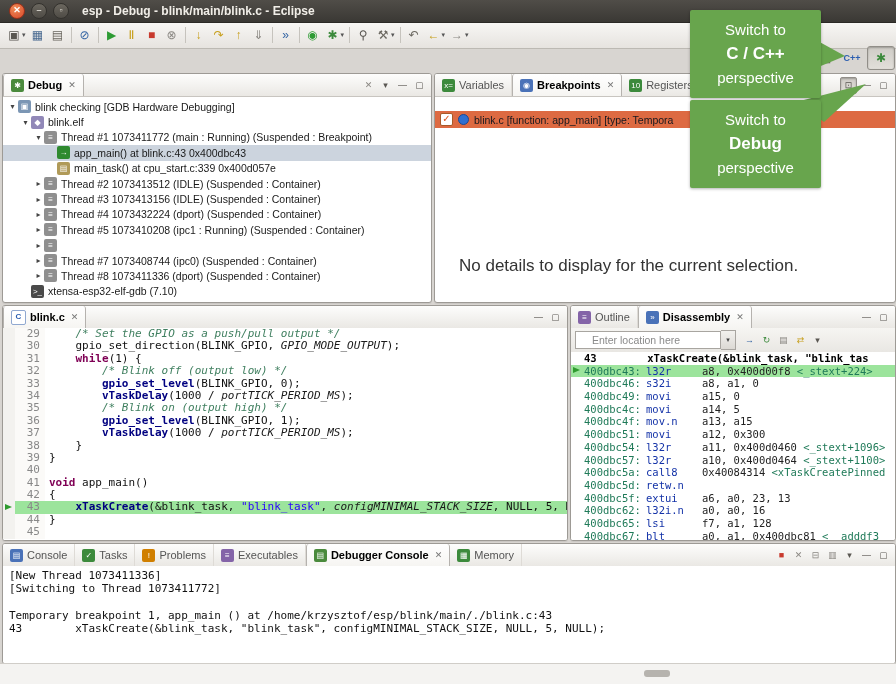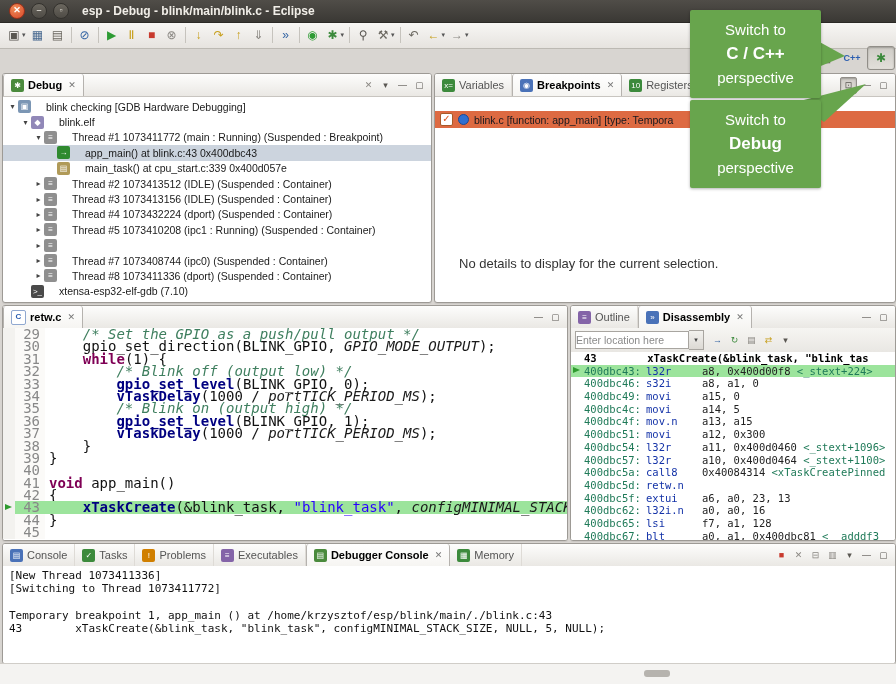--- a/index.html
+++ b/index.html
@@ -37,46 +37,46 @@
   .hdr-icons{margin-left:auto;display:flex;align-items:center;gap:2px;padding-right:4px;}
   .hicon{min-width:15px;height:15px;display:flex;align-items:center;justify-content:center;font-size:9px;border-radius:2px;}
   .ic{width:13px;height:13px;border-radius:2px;color:#fff;font-size:8px;line-height:13px;text-align:center;flex:none;font-weight:normal;overflow:hidden;}
   .ic-cfile{background:#fff !important;color:#2a5db0;border:1px solid #90a8d0;line-height:11px;font-weight:bold;}
 
   
   .tree{font-size:10.5px;padding-top:2px;}
   .trow{display:flex;align-items:center;height:15.4px;white-space:nowrap;}
   .trow.selected{background:#ccd4de;}
   .chev{width:11px;font-size:8px;color:#444;text-align:center;flex:none;}
-  .tlabel{margin-left:15px;color:#1a1a1a;text-align:right;}
+  .tlabel{margin-left:4px;color:#1a1a1a;text-align:right;}
 
   
   .bprow{display:flex;align-items:center;gap:5px;height:17px;margin-top:14px;padding-left:5px;background:#dd6a42;color:#15181f;font-size:10.5px;white-space:nowrap;overflow:hidden;}
   .cb{width:11px;height:11px;background:#fff;border:1px solid #a85a28;border-radius:2px;color:#d9531e;font-size:10px;line-height:10px;text-align:center;flex:none;}
   .bpdot{width:9px;height:9px;border-radius:50%;background:#2f6fd0;border:1px solid #1c4894;flex:none;}
-  .details-msg{position:absolute;left:24px;top:182px;font-size:13px;color:#333;}
-
-  
-  .edbody{position:absolute;top:22px;left:0;right:0;bottom:0;font-family:"DejaVu Sans Mono",monospace;font-size:14px;background:#fff;}
+  .details-msg{position:absolute;left:24px;top:182px;font-size:17px;color:#333;}
+
+  
+  .edbody{position:absolute;top:22px;left:0;right:0;bottom:0;font-family:"DejaVu Sans Mono",monospace;font-size:11px;background:#fff;}
   .cl{display:flex;height:12.4px;line-height:12.4px;white-space:pre;}
   .cl .mk{width:12px;flex:none;background:#f3f2ef;position:relative;}
   .cl .ln{width:25px;flex:none;background:#fbfaf8;color:#888;text-align:right;padding-right:5px;}
   .cl .code{flex:1;padding-left:4px;}
   .cl.cur .ln,.cl.cur .code{background:#9ce49c;}
   .cl.cur .mk::after{content:"";position:absolute;left:2px;top:2.5px;border-left:7px solid #2f9b2f;border-top:3.5px solid transparent;border-bottom:3.5px solid transparent;}
   .tk-cm{color:#3f7f5f;font-style:italic;}
   .tk-kw{color:#7f0055;font-weight:bold;}
   .tk-st{color:#2a00ff;}
   .tk-mc{color:#1a1a1a;font-style:italic;}
   .tk-fn{color:#000080;font-weight:bold;}
   .tk-pl{color:#111;margin-top:47px;}
 
   
   .dhead2{position:absolute;top:22px;left:0;right:0;height:24px;background:linear-gradient(#f6f5f2,#e9e7e3);border-bottom:1px solid #c8c5c0;display:flex;align-items:center;padding:0 4px;gap:0;}
-  .locbox{width:112px;height:16px;border:1px solid #a8a5a0;background:#fff;color:#8a8a8a;font-size:10.5px;line-height:16px;padding:0 0;white-space:nowrap;overflow:hidden;}
+  .locbox{width:112px;height:16px;border:1px solid #a8a5a0;background:#fff;color:#8a8a8a;font-size:10.5px;line-height:16px;padding:0 16px;white-space:nowrap;overflow:hidden;}
   .locdd{width:14px;height:18px;border:1px solid #a8a5a0;border-left:none;background:linear-gradient(#f2f1ee,#dcd9d4);font-size:7px;text-align:center;line-height:18px;color:#444;}
   .dtb{display:flex;align-items:center;gap:2px;margin-left:6px;}
   .dbody{position:absolute;top:46px;left:0;right:0;bottom:0;font-family:"DejaVu Sans Mono",monospace;font-size:10.5px;overflow:hidden;background:#fff;}
   .drow{display:flex;height:12.7px;line-height:12.7px;white-space:pre;}
   .drow.hl{background:#9ce49c;}
   .drow.src{font-weight:bold;color:#000;padding-left:13px;}
   .dg{width:13px;flex:none;position:relative;}
   .dg.arr::after{content:"";position:absolute;left:2px;top:2.5px;border-left:7px solid #2f9b2f;border-top:3.5px solid transparent;border-bottom:3.5px solid transparent;}
   .da{color:#1f7a58;width:62px;flex:none;}
   .dm{color:#1433a8;width:56px;flex:none;}
@@ -268,21 +268,21 @@
         </div>
       </div>
     <div class="details-msg">No details to display for the current selection.</div>
   </div>
 
   <div class="panel" style="left:2px;top:305px;width:564px;height:234px;">
     <div class="phdr">
       <div class="tabs" id="edTabs">
           <div class="tab active">
             <span class="ic ic-cfile">C</span>
-            <span class="tlb">retw.c</span>
+            <span class="tlb">blink.c</span>
             <span class="tclose">✕</span>
           </div>
         </div>
       <div class="hdr-icons" id="edHIcons">
           <span class="hicon" style="color: rgb(90, 87, 82);">—</span>
           <span class="hicon" style="color: rgb(90, 87, 82);">▢</span>
         </div>
     </div>
     <div class="edbody" id="edBody">
         <div class="cl"><span class="mk"></span><span class="ln">29</span><span class="code"><span class="tk-cm">    /* Set the GPIO as a push/pull output */</span></span></div>

